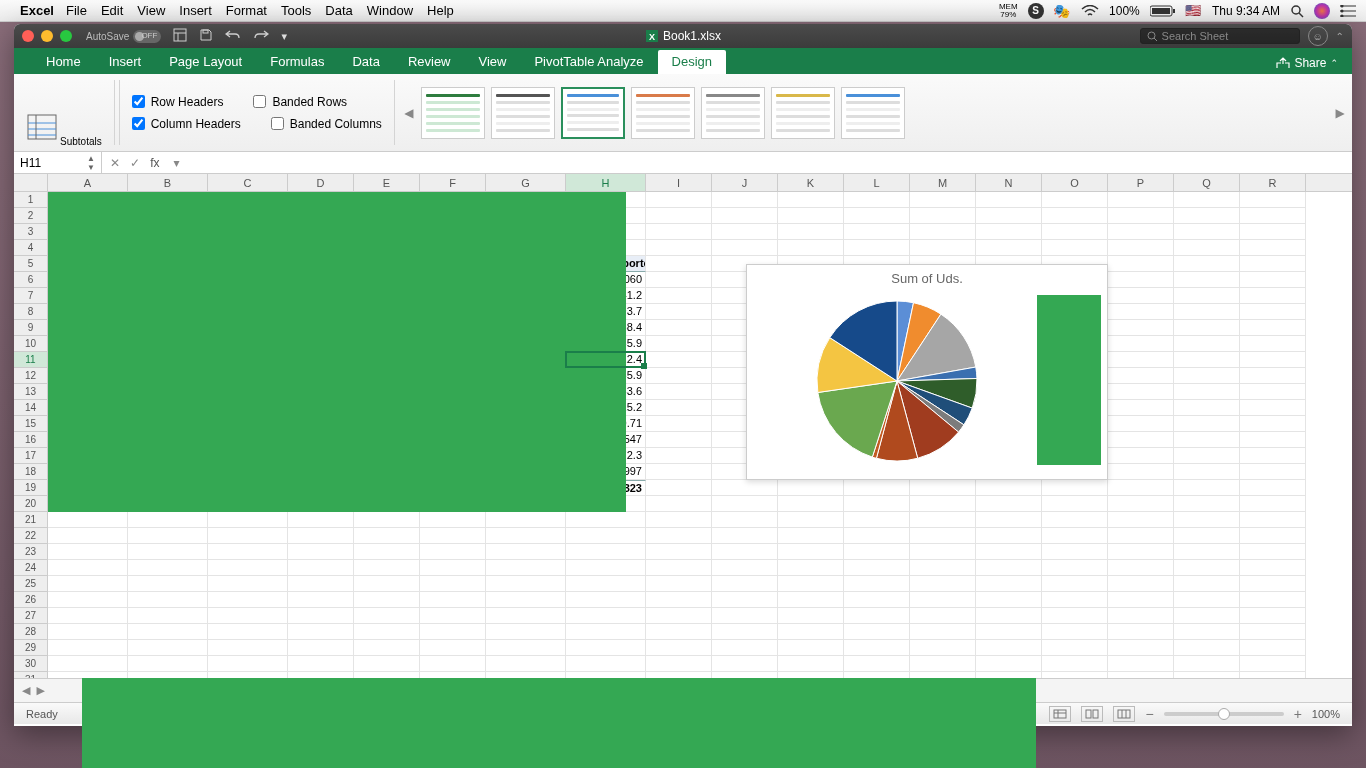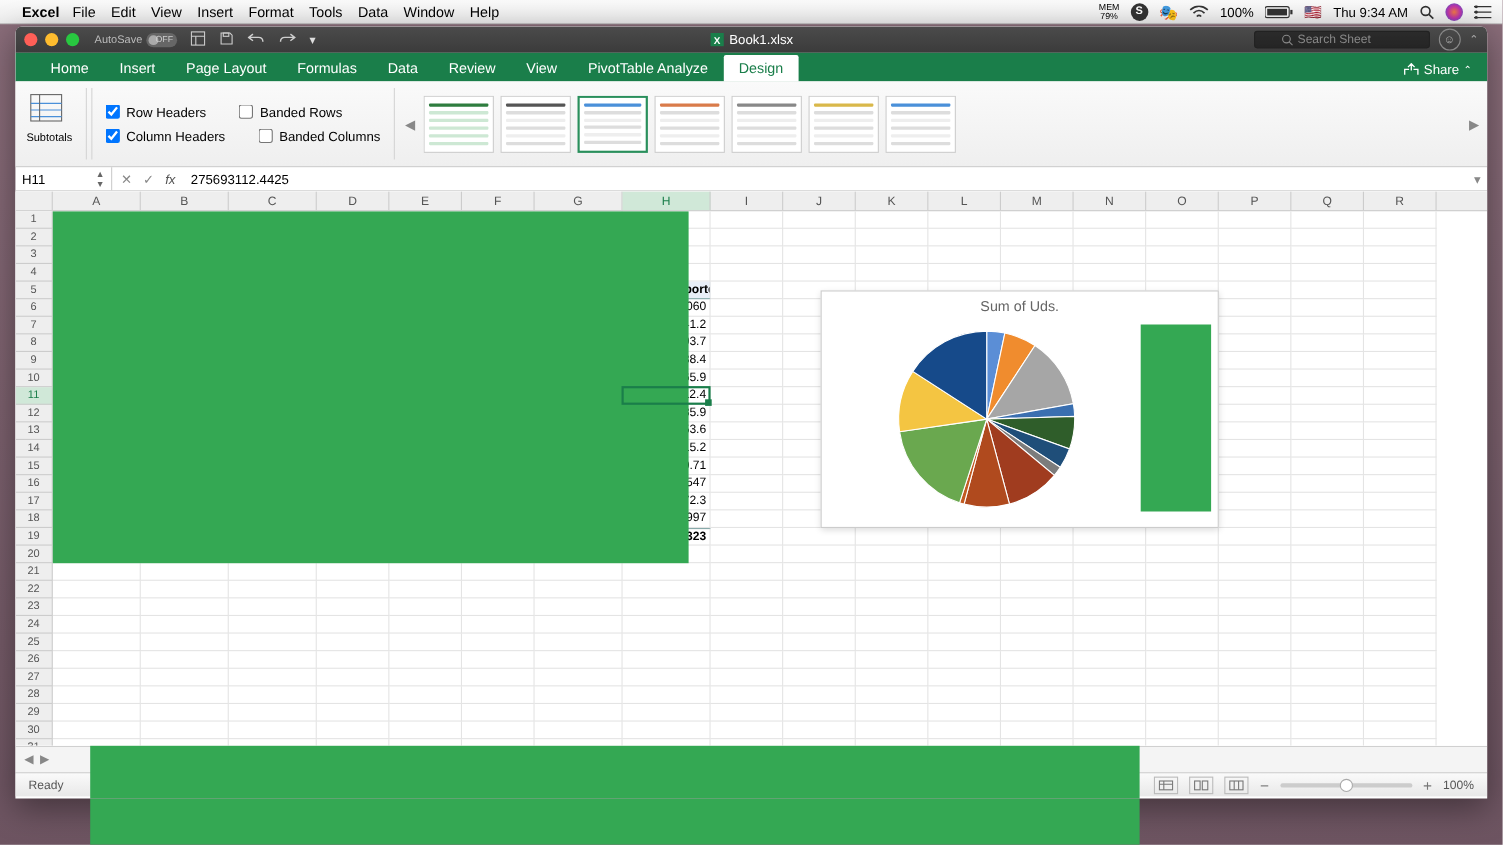--- a/index.html
+++ b/index.html
@@ -21,52 +21,52 @@
 .tlb { width:12px; height:12px; border-radius:50%; }
 .tlb.r{background:#ff5f57}.tlb.y{background:#febc2e}.tlb.g{background:#28c840}
 .autosave { margin-left:14px; display:flex; align-items:center; gap:4px; color:#bbb; font-size:10px; }
 .autosave .pill { width:28px; height:13px; background:#666; border-radius:7px; position:relative; }
 .autosave .pill:before { content:""; position:absolute; left:2px; top:2px; width:9px; height:9px; background:#aaa; border-radius:50%; }
 .autosave .off { font-size:8px; color:#ccc; position:absolute; right:4px; top:1px; }
 .qat { display:flex; gap:12px; margin-left:12px; align-items:center; }
 .qat svg { opacity:0.9; }
 .doc-title { position:absolute; left:50%; transform:translateX(-50%); display:flex; align-items:center; gap:4px; color:#fff; font-size:12px; }
 .title-right { margin-left:auto; display:flex; align-items:center; gap:8px; }
-.search-sheet { background:rgba(0,0,0,0.4); border:1px solid #222; border-radius:3px; padding:1px 24px; width:160px; display:flex; align-items:center; gap:4px; color:#888; font-size:11px; }
+.search-sheet { background:rgba(0,0,0,0.4); border:1px solid #222; border-radius:3px; padding:1px 6px; width:160px; display:flex; align-items:center; gap:4px; color:#888; font-size:11px; }
 .smiley { width:20px; height:20px; border:1px solid #888; border-radius:50%; display:flex; align-items:center; justify-content:center; color:#aaa; font-size:10px; }
 
 
 .ribbon-tabs { height:26px; background:#1a7e4a; display:flex; align-items:flex-end; padding-left:18px; color:#fff; font-size:13px; }
 .rt { padding:4px 14px 5px; cursor:default; }
 .rt.active { background:#fff; color:#1a7e4a; border-radius:2px 2px 0 0; padding-bottom:5px; }
 .share { margin-left:auto; padding:4px 14px; display:flex; align-items:center; gap:4px; font-size:12px; }
 
 
 .ribbon { height:78px; background:linear-gradient(#fafafa,#efefef); border-bottom:1px solid #ccc; display:flex; align-items:stretch; }
-.rgrp { padding:4px 10px; display:flex; flex-direction:column; align-items:flex-start; justify-content:flex-start; }
+.rgrp { padding:4px 10px; display:flex; flex-direction:row; align-items:flex-end; justify-content:flex-start; }
 .rgrp .ico { width:36px; height:40px; display:flex; align-items:center; justify-content:center; }
 .rgrp .lbl { font-size:10px; text-align:center; line-height:11px; margin-top:2px; }
 .sep { width:1px; background:#d4d4d4; margin:6px 2px; }
 .opts { padding:6px 10px; display:flex; flex-direction:column; gap:8px; font-size:12px; justify-content:center; }
 .opts .row { display:flex; gap:30px; }
 .chk { display:flex; align-items:center; gap:6px; }
 .chk input { width:13px; height:13px; }
 .styles { flex:1; display:flex; align-items:center; padding:4px; gap:4px; }
 .style-arrow { width:16px; color:#888; font-size:12px; text-align:center; cursor:default; }
 .style-box { flex:1; display:flex; gap:6px; overflow:hidden; }
 .style-item { width:64px; height:52px; border:1px solid #ccc; background:#fff; padding:4px; display:flex; flex-direction:column; justify-content:space-around; }
 .style-item.sel { border:2px solid #2a8f5c; }
 .style-item .ln { height:3px; border-radius:1px; }
 
 
 .fbar { height:22px; border-bottom:1px solid #ccc; display:flex; align-items:center; font-size:12px; }
 .namebox { width:88px; border-right:1px solid #ccc; padding:0 6px; display:flex; align-items:center; height:100%; }
 .namebox .dd { margin-left:auto; font-size:8px; color:#666; }
 .fx-btns { display:flex; align-items:center; padding:0 8px; gap:10px; color:#888; }
-.fx-btns .fx { font-style:italic; color:#555; }
+.fx-btns .fx { color:#555; }
 .fx-input { flex:1; padding:0 6px; }
 .fbar .expand { width:18px; text-align:center; color:#888; }
 
 
 .grid-wrapper { position:relative; height:504px; overflow:hidden; background:#fff; }
 .colhdr { height:18px; display:flex; background:#eee; border-bottom:1px solid #ccc; font-size:11px; color:#555; }
 .colhdr .corner { width:34px; border-right:1px solid #ccc; background:#eee; }
 .colhdr .ch { border-right:1px solid #ccc; text-align:center; line-height:18px; }
 .colhdr .ch.active { background:#d0e8d8; color:#1a7e4a; }
 .gbody { position:relative; height:486px; overflow:hidden; }
@@ -332,21 +332,20 @@
   <div class="fbar">
     <div class="namebox">
         <span>H11</span>
         <span class="dd">▲<br>▼</span>
       </div>
     <div class="fx-btns">
       <span>✕</span>
       <span>✓</span>
       <span class="fx">fx</span>
     </div>
-    <div class="fx-input">275693112.4425</div>
     <div class="expand">▾</div>
   </div>
 
   <div class="grid-wrapper">
     <div class="colhdr" id="colhdr">
         <div class="corner"></div>
         <div class="ch" style="width: 80px;">A</div>
         <div class="ch" style="width: 80px;">B</div>
         <div class="ch" style="width: 80px;">C</div>
         <div class="ch" style="width: 66px;">D</div>

